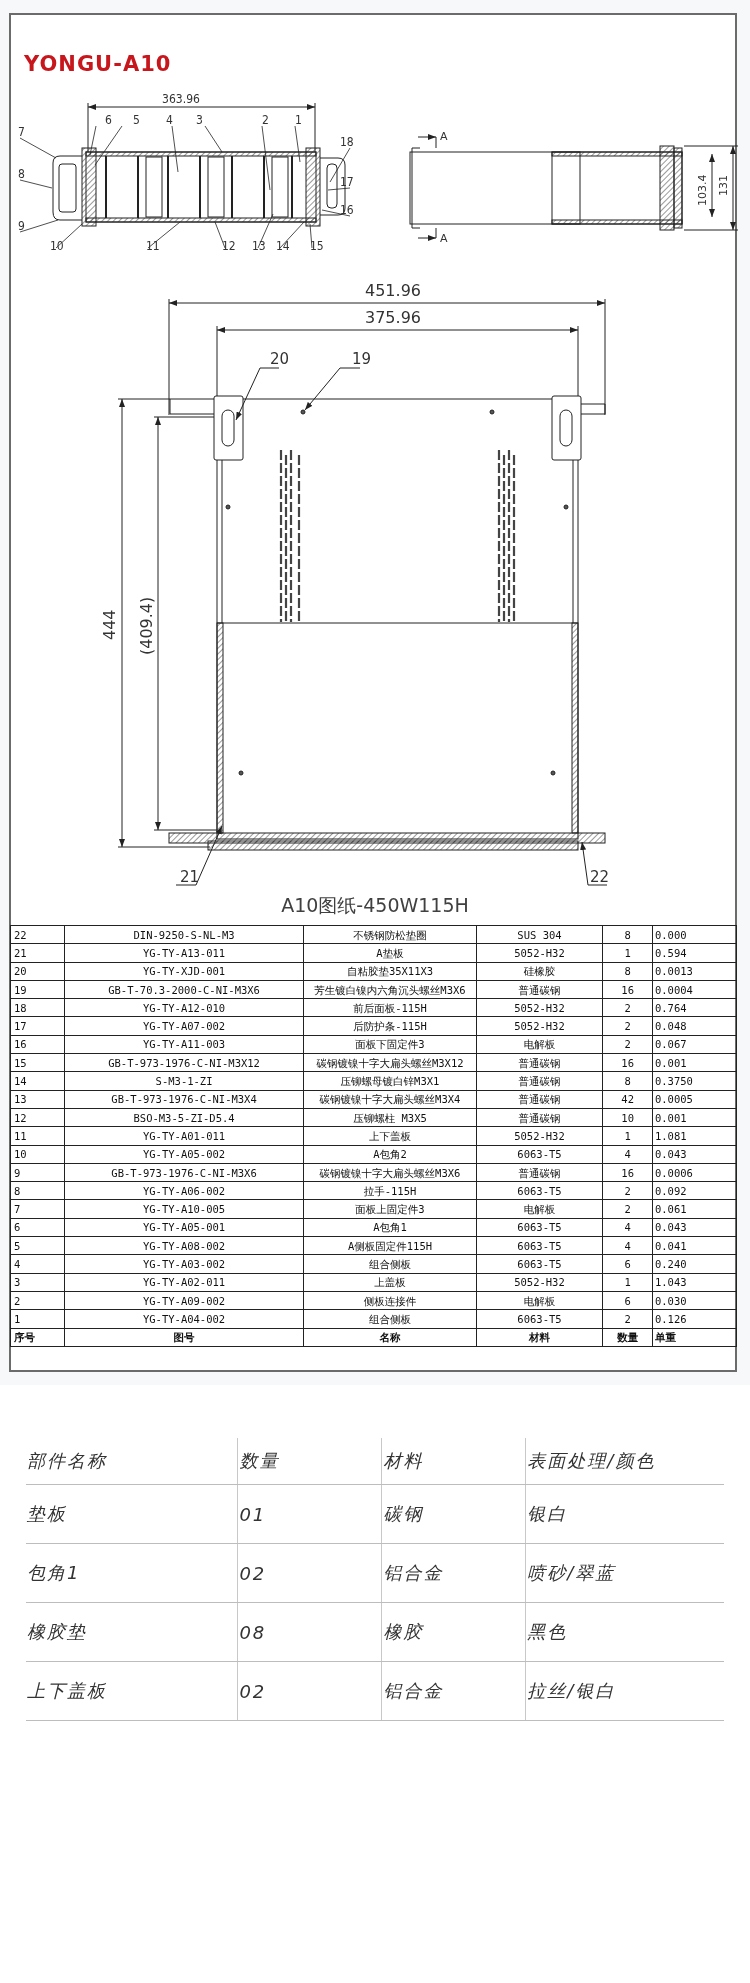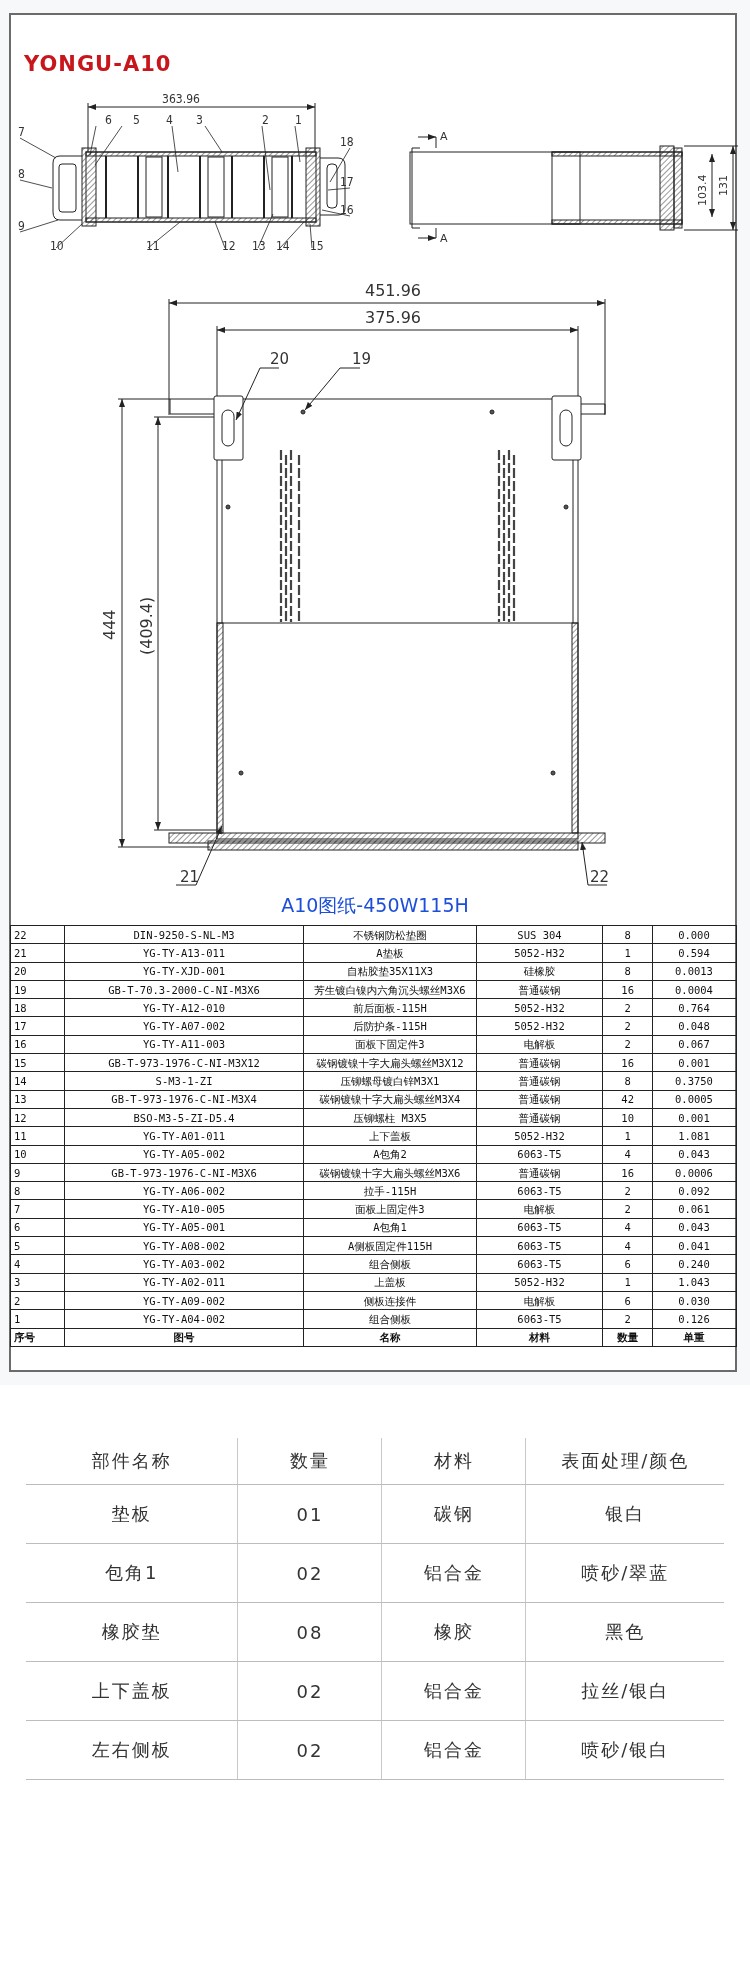--- a/index.html
+++ b/index.html
@@ -1,28 +1,28 @@
 <!DOCTYPE html>
 <html><head>
 <meta charset="utf-8">
 <style>
   html,body{margin:0;padding:0;}
   body{width:750px;height:1983px;background:#ffffff;position:relative;overflow:hidden;font-family:"Liberation Sans","DejaVu Sans",sans-serif;}
   .sheet-bg{position:absolute;left:0;top:0;width:750px;height:1385px;background:#f7f8fa;}
   .frame{position:absolute;left:9px;top:13px;width:728px;height:1359px;background:#fff;border:2px solid #6b6b6b;box-sizing:border-box;}
   .brand{position:absolute;left:24px;top:44px;font-size:21px;font-weight:bold;color:#c8161d;letter-spacing:1px;font-family:"DejaVu Sans",sans-serif;margin-top:8px;}
   .drawing{position:absolute;left:0;top:0;width:750px;height:925px;}
-  .dwg-title{position:absolute;left:0;width:750px;top:893px;text-align:center;font-size:19px;color:#1d4ed8;font-family:"DejaVu Sans",sans-serif;}
+  .dwg-title{position:absolute;left:0;width:750px;top:893px;text-align:center;font-size:19px;color:#404040;font-family:"DejaVu Sans",sans-serif;}
   table.bom{position:absolute;left:10px;top:925px;width:727px;border-collapse:collapse;table-layout:fixed;font-family:"DejaVu Sans Mono","Liberation Mono",monospace;font-size:10.5px;color:#111;}
   table.bom td{border:1.5px solid #222;height:17.3px;padding:0 2px;text-align:center;white-space:nowrap;overflow:hidden;line-height:16px;}
   table.bom td.no{text-align:left;padding-left:3px;}
-  table.bom td.wt{text-align:center;padding-right:3px;}
+  table.bom td.wt{text-align:left;padding-right:3px;}
   table.bom tr.hdr td{font-family:Liberation Sans, sans-serif;font-weight:bold;font-size:10.5px;}
   table.spec{position:absolute;left:26px;top:1438px;width:698px;border-collapse:collapse;table-layout:fixed;font-family:"DejaVu Sans",sans-serif;font-size:18px;color:#333;}
-  table.spec td{text-align:center;height:56px;border-bottom:1.5px solid #bdbdbd;border-left:1.5px solid #c8c8c8;letter-spacing:2px;}
+  table.spec td{text-align:left;height:56px;border-bottom:1.5px solid #bdbdbd;border-left:1.5px solid #c8c8c8;letter-spacing:2px;font-style:italic;}
   table.spec td:first-child{border-left:none;}
   table.spec tr.hdr td{border-bottom:1.5px solid #bdbdbd;height:44px;}
 </style>
 </head>
 <body>
 
 <div class="sheet-bg"></div>
 <div class="frame"></div>
 
 <div class="brand">YONGU-A10</div>
@@ -444,20 +444,14 @@
         <td>08</td>
         <td>橡胶</td>
         <td>黑色</td>
       </tr>
       <tr>
         <td>上下盖板</td>
         <td>02</td>
         <td>铝合金</td>
         <td>拉丝/银白</td>
       </tr>
-      <tr>
-        <td>左右侧板</td>
-        <td>02</td>
-        <td>铝合金</td>
-        <td>喷砂/银白</td>
-      </tr>
     </tbody>
 </table>
 
 </body></html>

